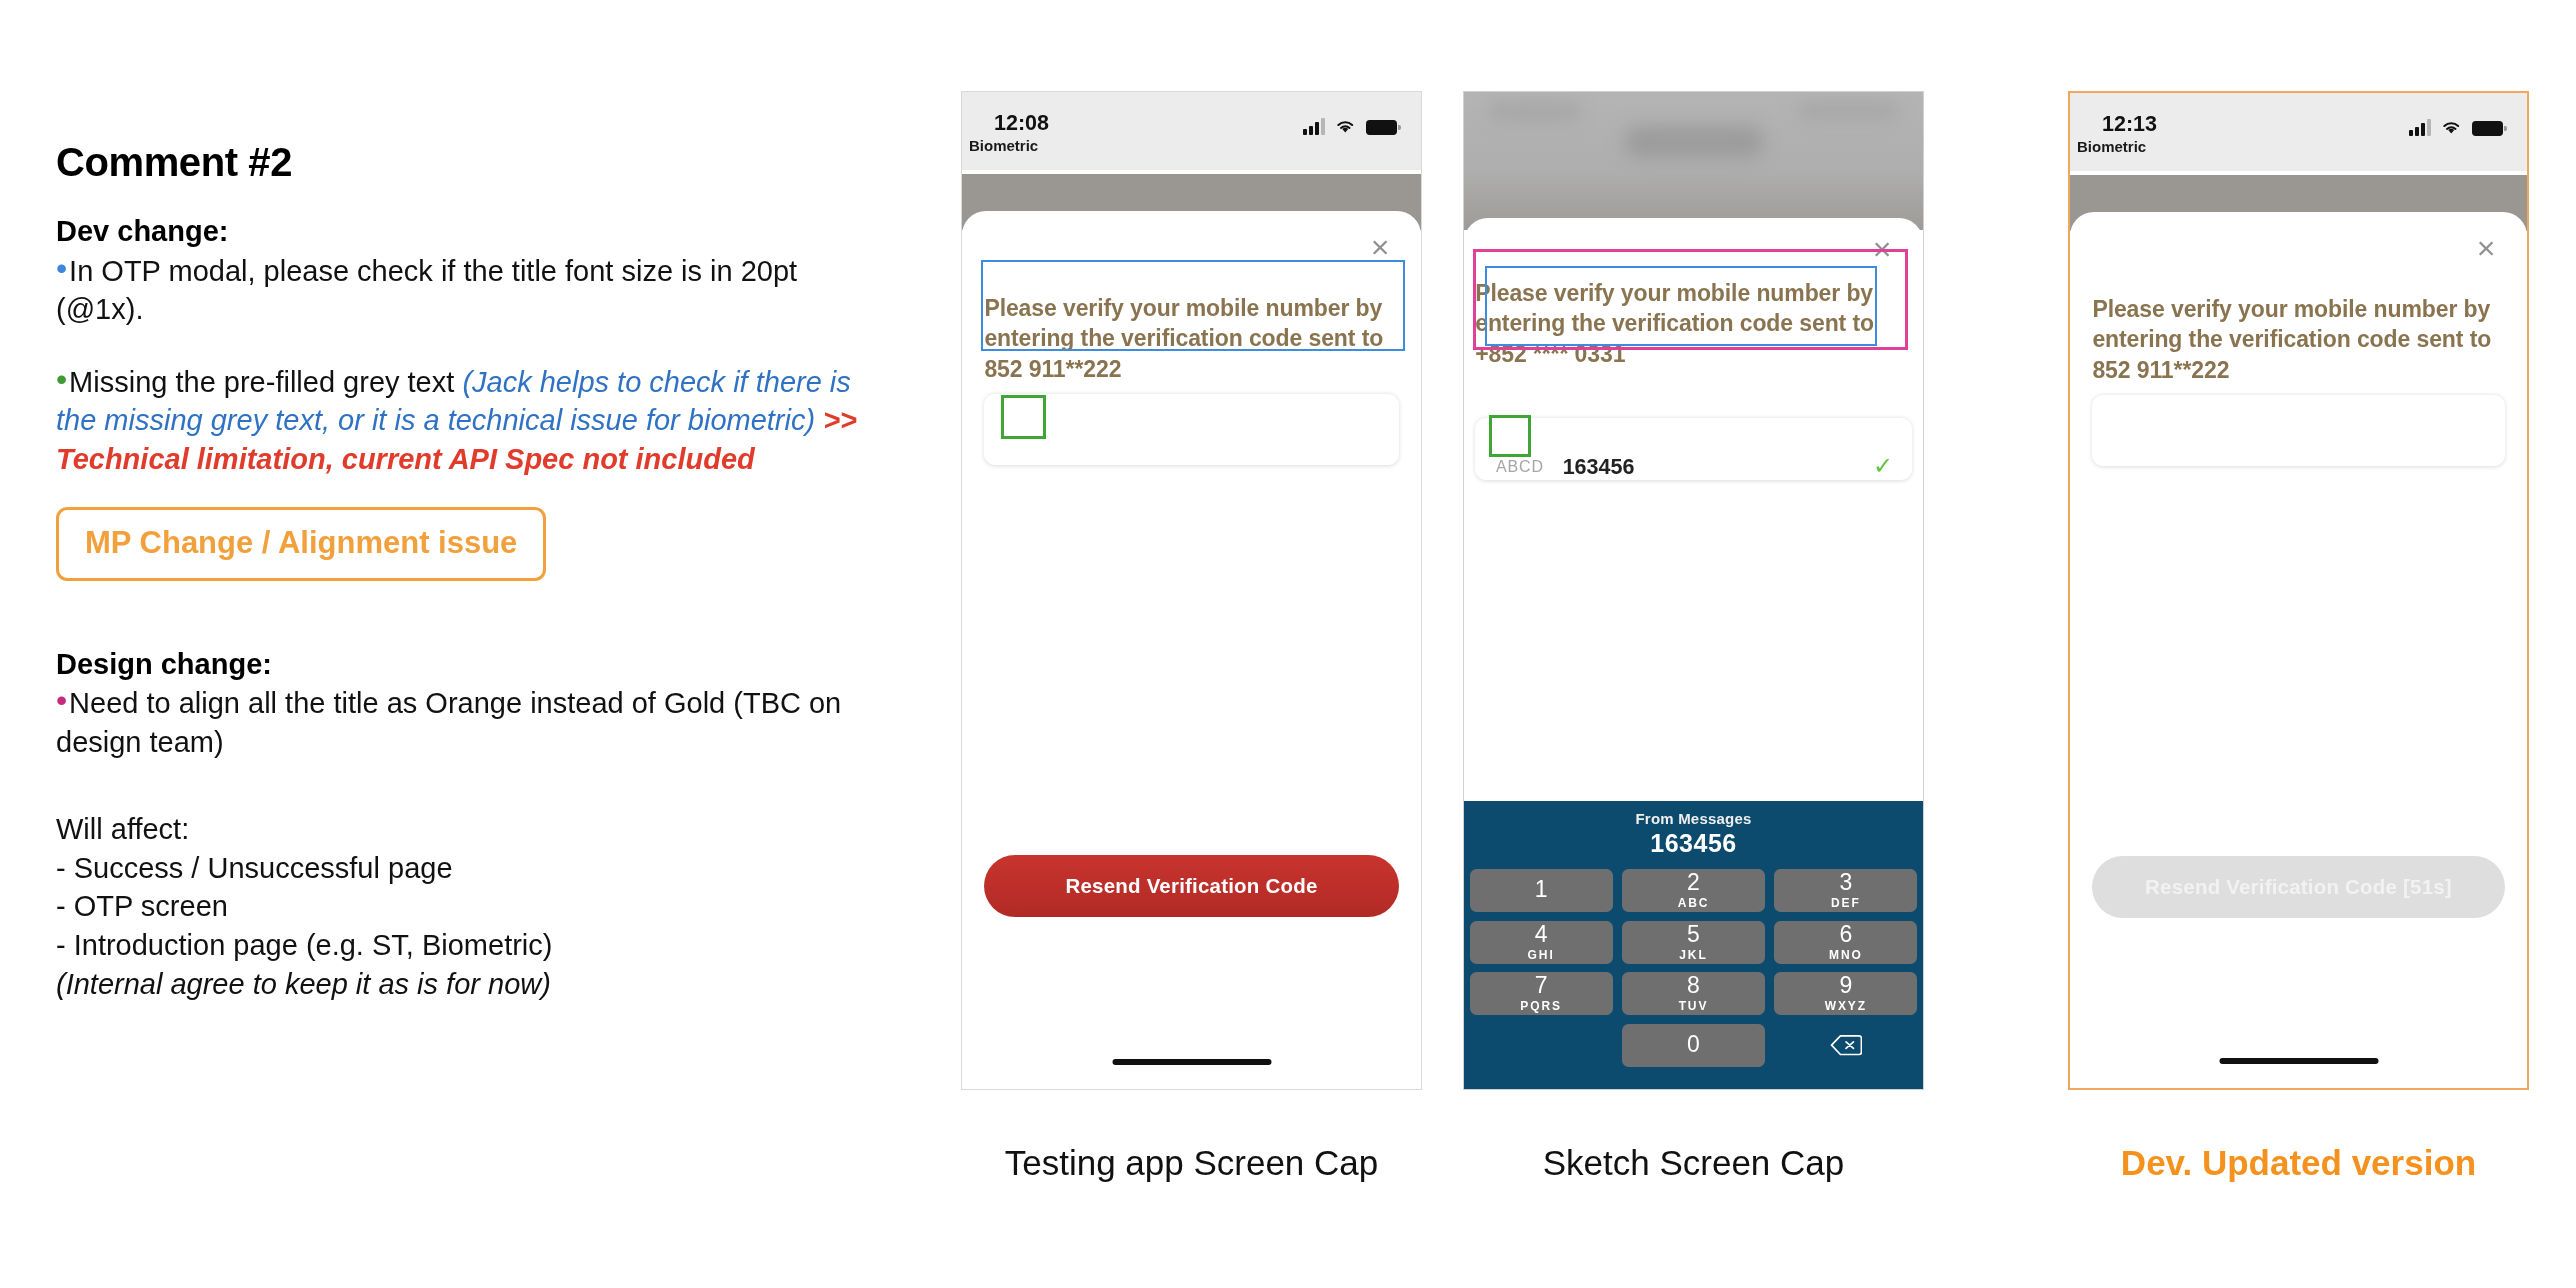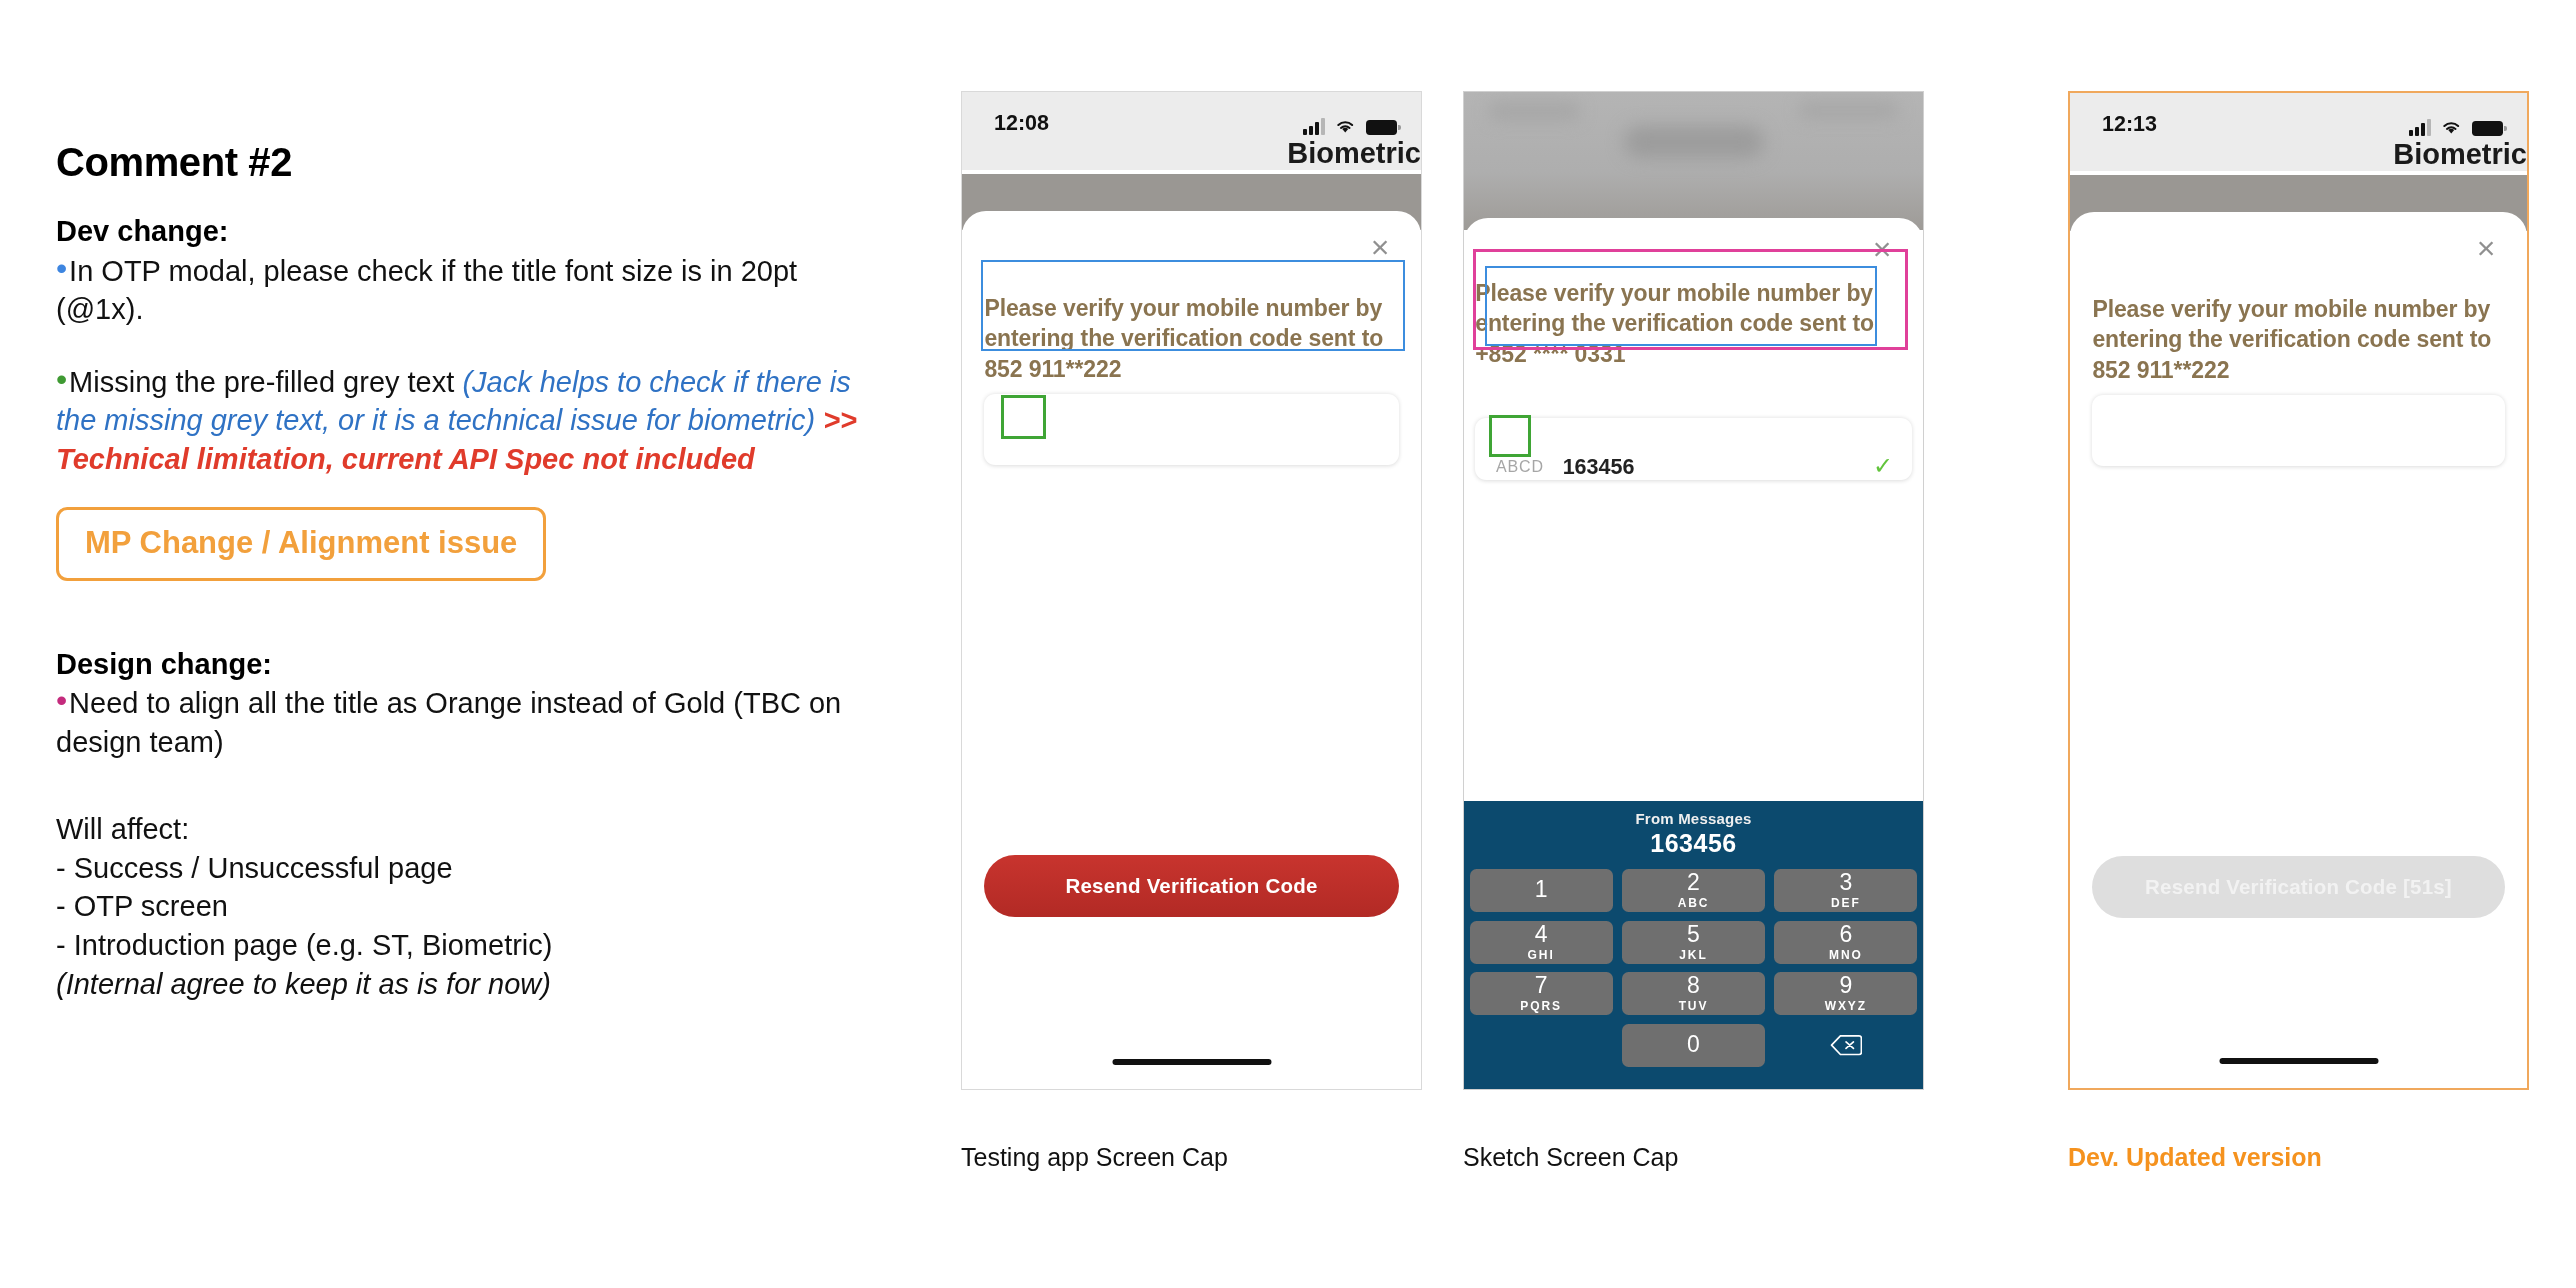--- a/index.html
+++ b/index.html
@@ -112,21 +112,21 @@
   .ic-batt {
     width: 31px; height: 15px; border-radius: 3.7px; background:#111; position:relative;
   }
   .ic-batt::after{
     content:""; position:absolute; right:-3.7px; top:4.7px; width:2.8px;height:5.6px;
     background:#9a9a9a; border-radius:0 1.9px 1.9px 0;
   }
 
   .navtitle {
     position:absolute; left:7px; right:0; top:45px;
-    text-align:right; font-size:29px; font-weight:bold; color:#1a1a1a;
+    text-align:left; font-size:15px; font-weight:bold; color:#1a1a1a;
   }
 
   .dimmed {
     position:absolute; left:0; right:0; top:82px; height:56px;
     background:#9a9793;
   }
   .sheet {
     position:absolute; left:0; right:0; top:119px; bottom:0;
     background:#fff;
     border-radius:24px 24px 0 0;
@@ -236,21 +236,22 @@
   .key.del { background:transparent; }
   .del-glyph {
     width:32px;height:22.4px; position:relative;
   }
 
   
   .caption {
     position:absolute;
     top:1143px;
     width:461px;
-    font-size:25px;
+    text-align:center;
+    font-size:35px;
     color:#111;
   }
   #cap-1 { left:961px; }
   #cap-2 { left:1463px; }
   #cap-3 { left:2068px; color:#f5921e; font-weight:bold; }
 </style>
 </head>
 <body>
 
 <div class="page">

